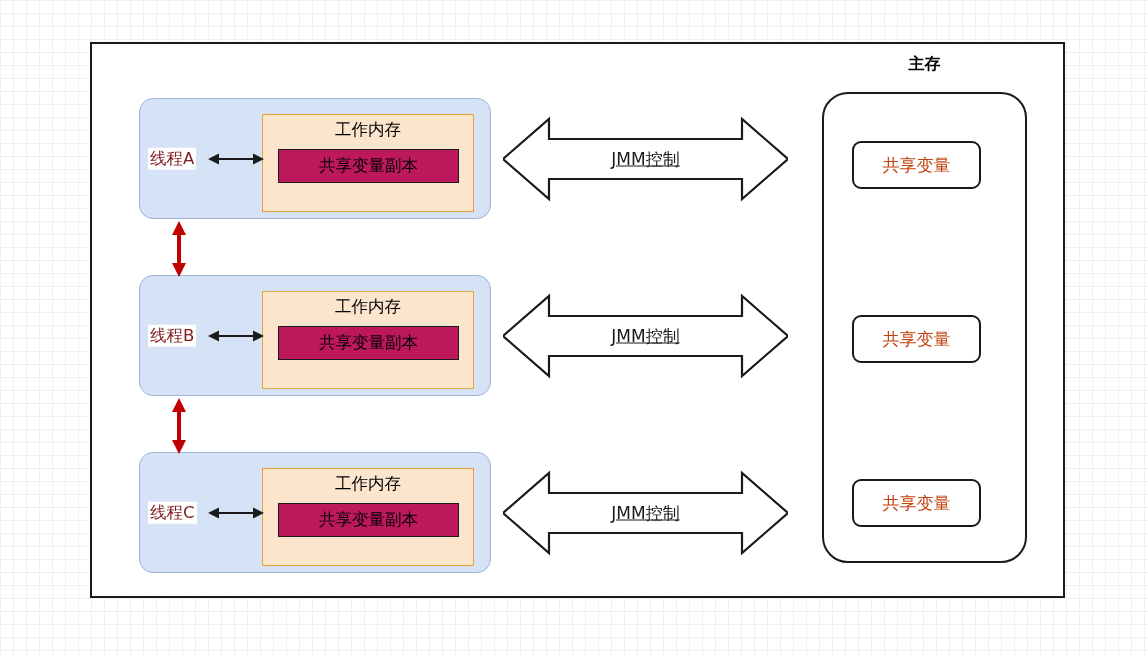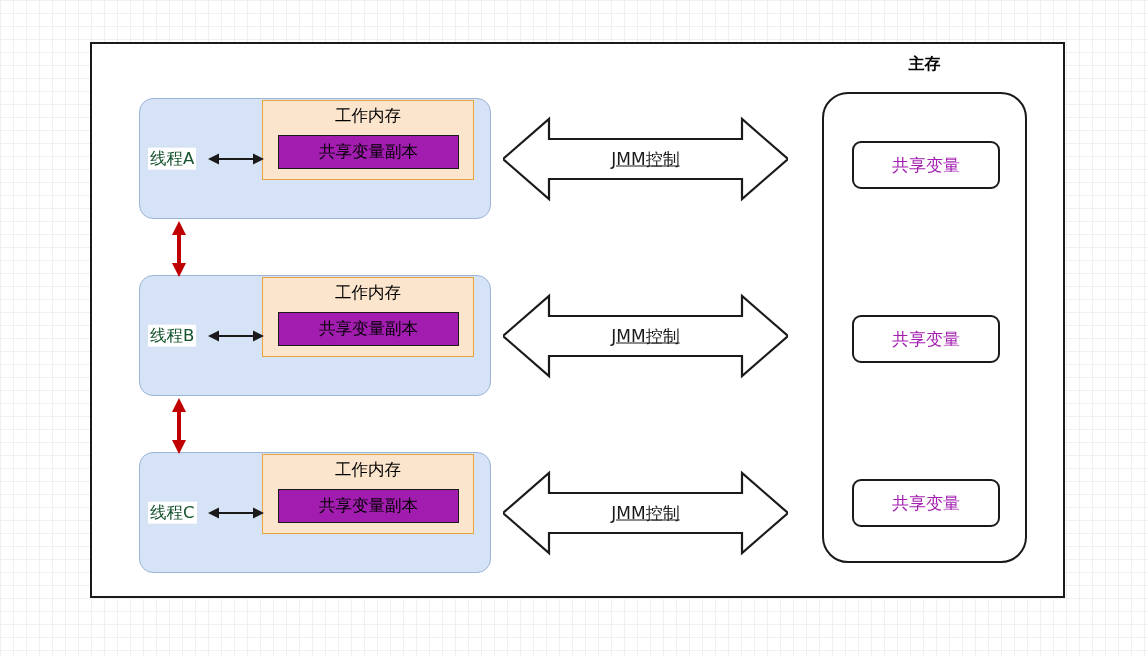--- a/index.html
+++ b/index.html
@@ -59,21 +59,21 @@
   #thread-block-a { top: 98px; }
   #thread-block-b { top: 275px; }
   #thread-block-c { top: 452px; }
 
   .thread-label {
     position: absolute;
     left: 8px;
     top: 50%;
     transform: translateY(-50%);
     background: #ffffff;
-    color: #14532d;
+    color: #7f1d1d;
     font-size: 16.5px;
     line-height: 1.25;
     padding: 1px 2px;
     white-space: nowrap;
     z-index: 4;
   }
 
   
   .thread-arrow {
     position: absolute;
@@ -82,43 +82,43 @@
     transform: translateY(-50%);
     width: 56px;
     height: 16px;
     z-index: 5;
   }
 
   
   .working-memory {
     position: absolute;
     left: 122px;
-    top: 1px;
+    top: 15px;
     width: 212px;
-    height: 80px;
+    height: 98px;
     background: #fce5cd;
     border: 1.6px solid #e8a33d;
     box-sizing: border-box;
   }
   .working-memory-title {
     position: absolute;
     top: 4px;
     left: 0;
     right: 0;
     text-align: center;
     font-size: 16.5px;
     color: #000;
   }
   .shared-copy {
     position: absolute;
     left: 15px;
     right: 14px;
     top: 34px;
     height: 34px;
-    background: #a21caf;
+    background: #be185d;
     border: 1.6px solid #1a1a1a;
     box-sizing: border-box;
     display: flex;
     align-items: center;
     justify-content: center;
     font-size: 16.5px;
     color: #000;
   }
 
   
@@ -171,31 +171,31 @@
     width: 205px;
     height: 471px;
     background: #ffffff;
     border: 2.2px solid #1a1a1a;
     border-radius: 26px;
     box-sizing: border-box;
   }
   .shared-var {
     position: absolute;
     left: 28px;
-    width: 148px;
+    width: 129px;
     height: 48px;
     background: #ffffff;
     border: 2px solid #1a1a1a;
     border-radius: 9px;
     box-sizing: border-box;
     display: flex;
     align-items: center;
     justify-content: center;
     font-size: 17px;
-    color: #a21caf;
+    color: #c2410c;
   }
   #shared-var-0 { top: 47px; }
   #shared-var-1 { top: 221px; }
   #shared-var-2 { top: 385px; }
 </style>
 </head>
 <body>
 
 <div id="canvas">
 

